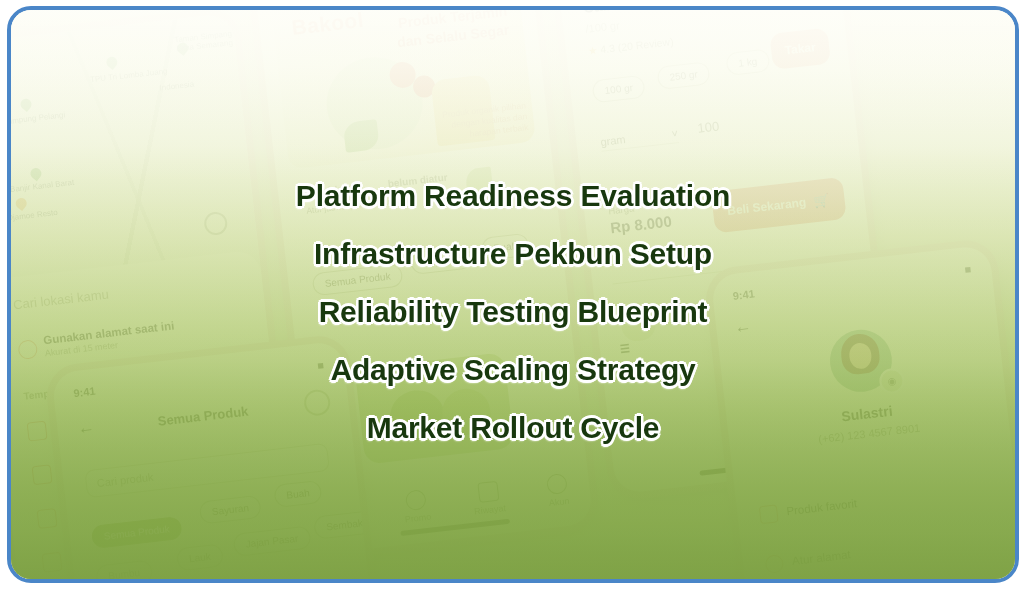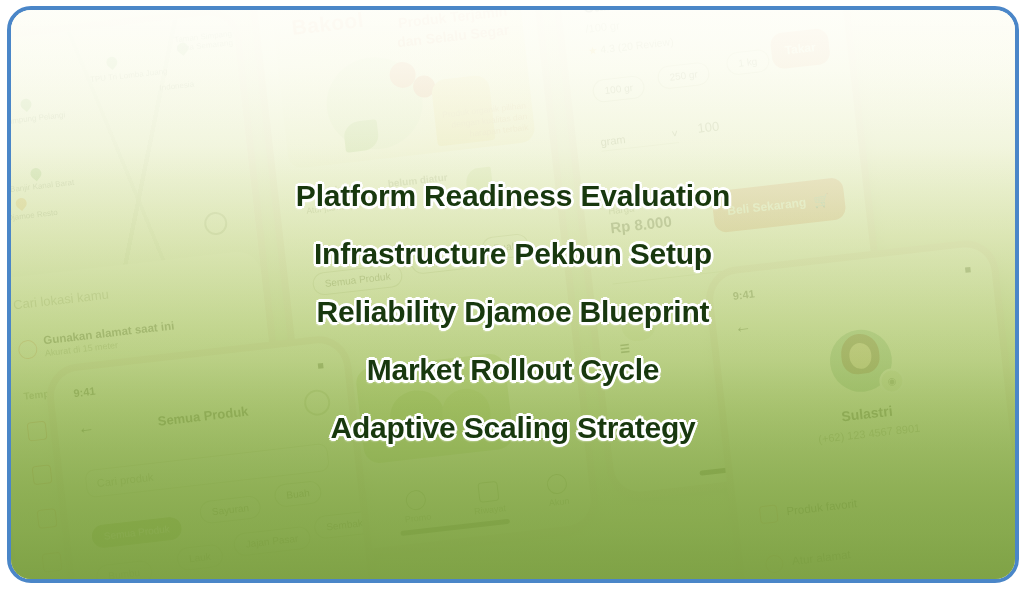--- a/index.html
+++ b/index.html
@@ -531,19 +531,19 @@
       </div>
 
     </div>
 
     <div id="wash"></div>
     <div id="wash2"></div>
 
     <div id="headlines">
       <div class="hl">Platform Readiness Evaluation</div>
       <div class="hl">Infrastructure Pekbun Setup</div>
-      <div class="hl">Reliability Djamoe Blueprint</div>
+      <div class="hl">Reliability Testing Blueprint</div>
+      <div class="hl">Adaptive Scaling Strategy</div>
       <div class="hl">Market Rollout Cycle</div>
-      <div class="hl">Adaptive Scaling Strategy</div>
     </div>
 
   </div>
 </div>
 
 </body></html>

